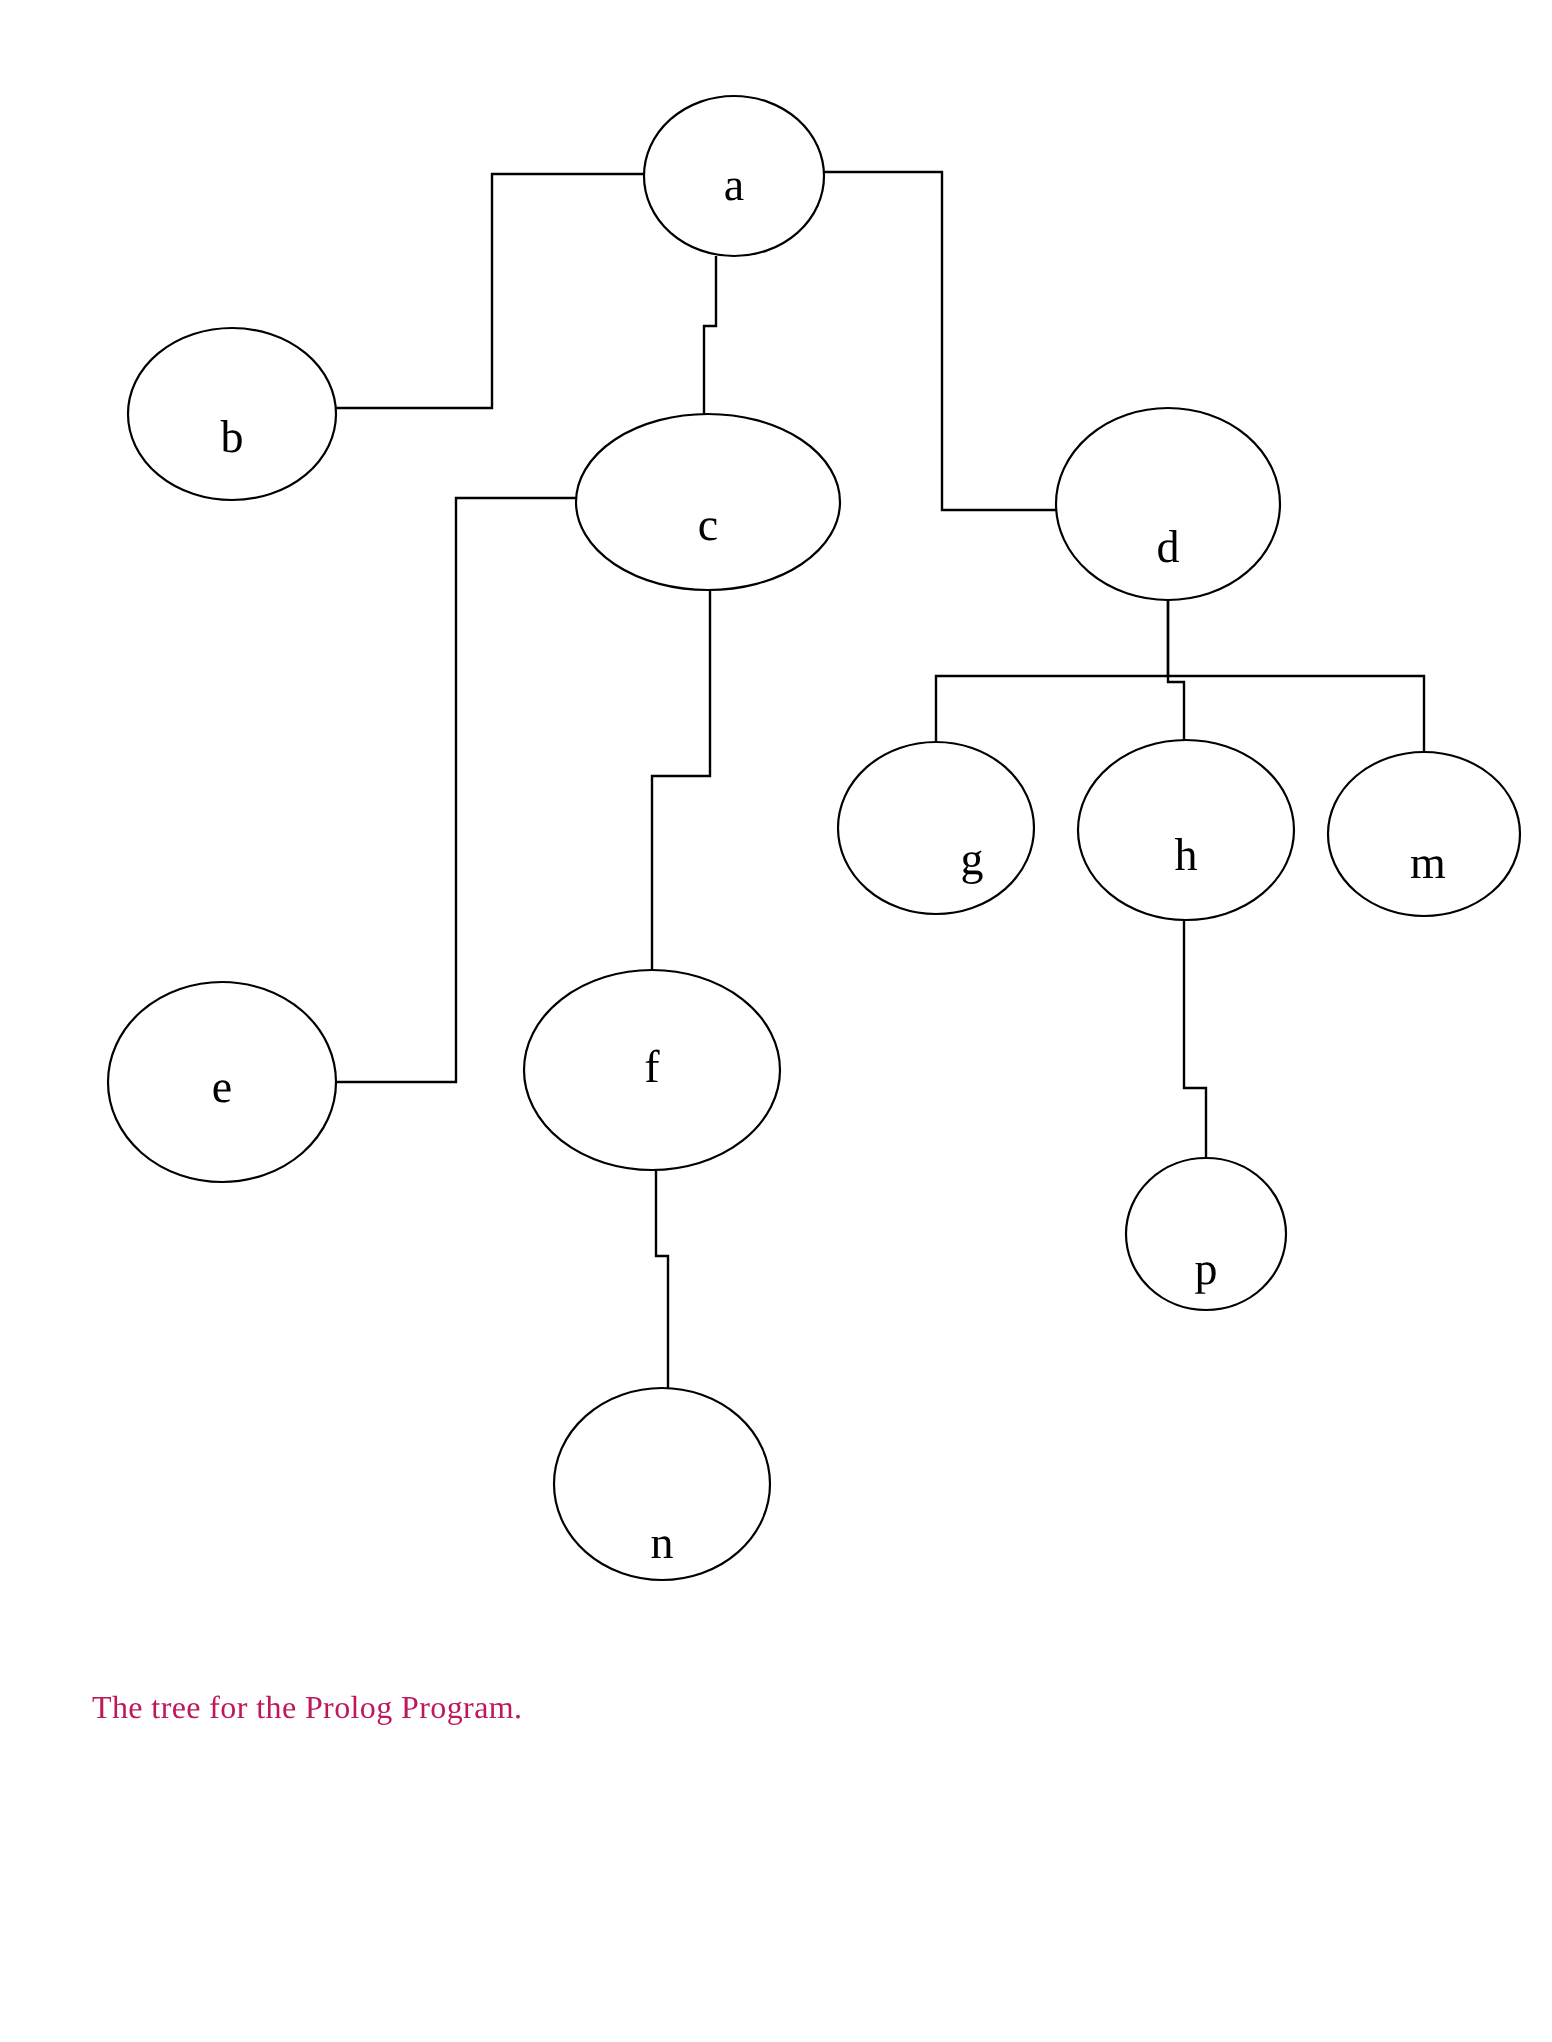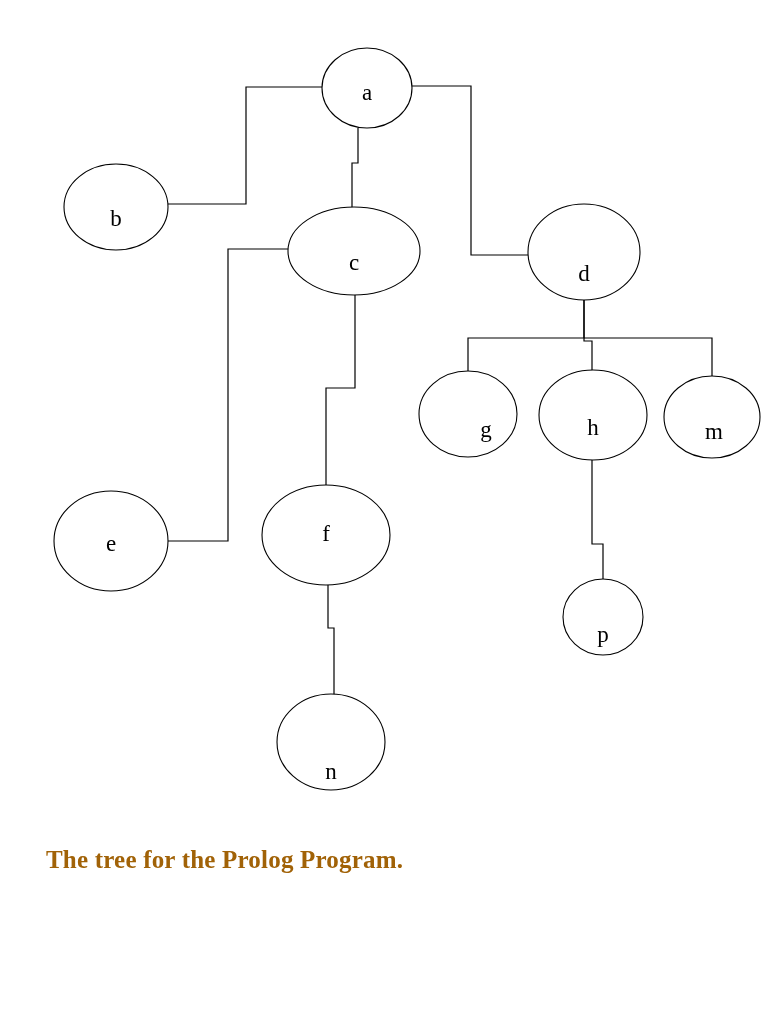--- a/index.html
+++ b/index.html
@@ -42,25 +42,24 @@
   .node-label {
     font-family: "Liberation Serif", serif;
     font-size: 23px;
     fill: #000000;
     text-anchor: middle;
     dominant-baseline: alphabetic;
   }
   .caption-text {
     position: absolute;
     font-family: "Liberation Serif", serif;
-    font-size: 25px;
-    color: #a16207;
+    font-size: 16px;
+    color: #be185d;
     white-space: nowrap;
     letter-spacing: 0.2px;
-    font-weight: bold;
   }
 </style>
 </head>
 <body>
 
 <div id="page">
 
   <svg id="tree-svg" viewBox="0 0 776 1021">
     <g id="edges-group">
         <path d="M 322 87 L 246 87 L 246 204 L 168 204" class="edge-line"></path>

